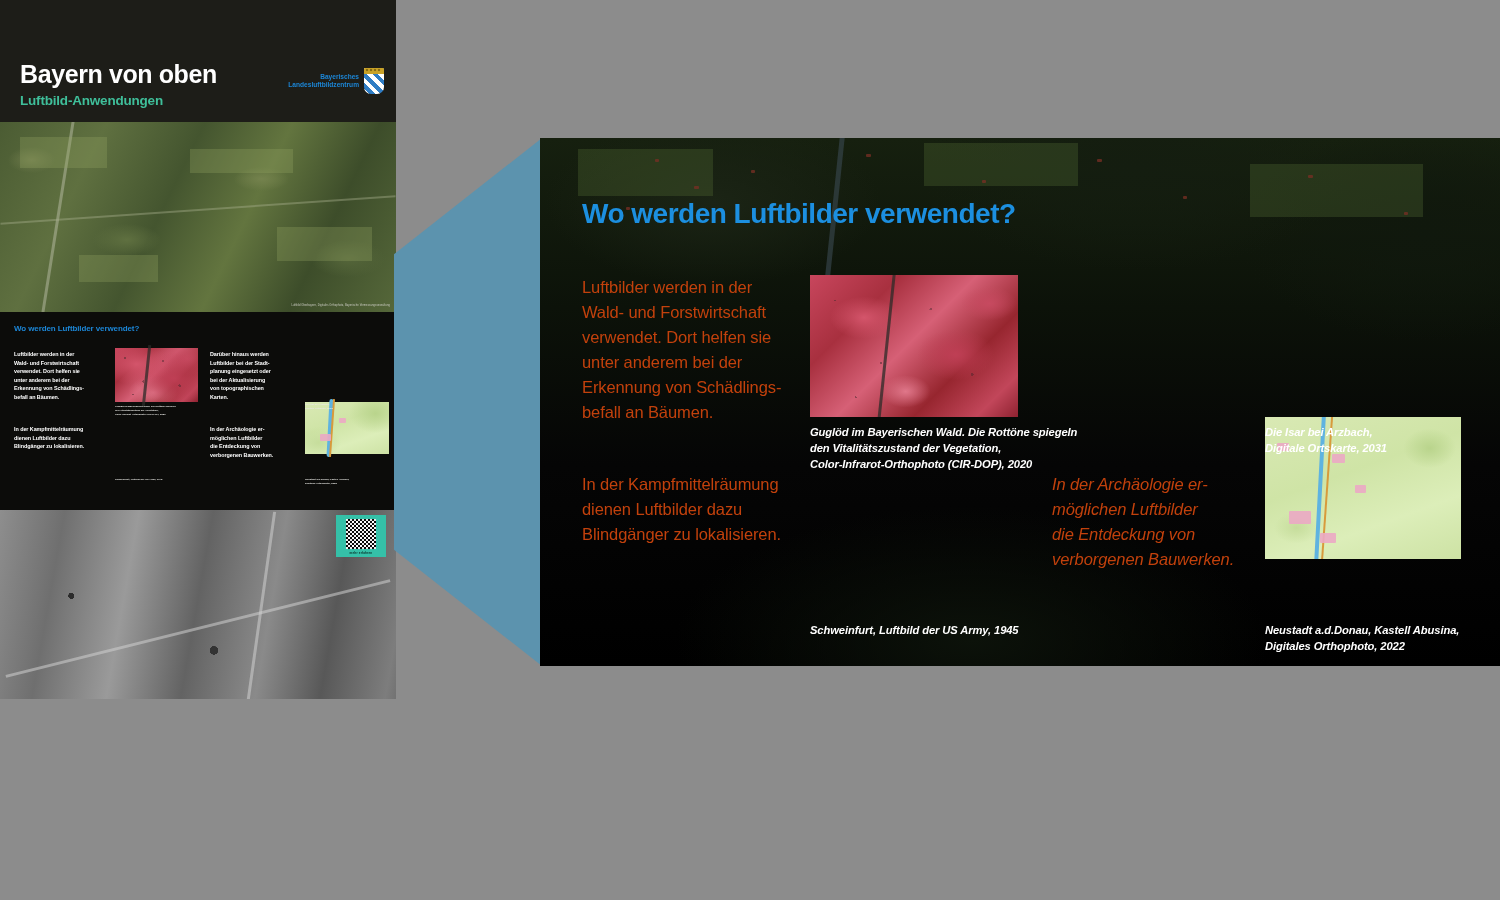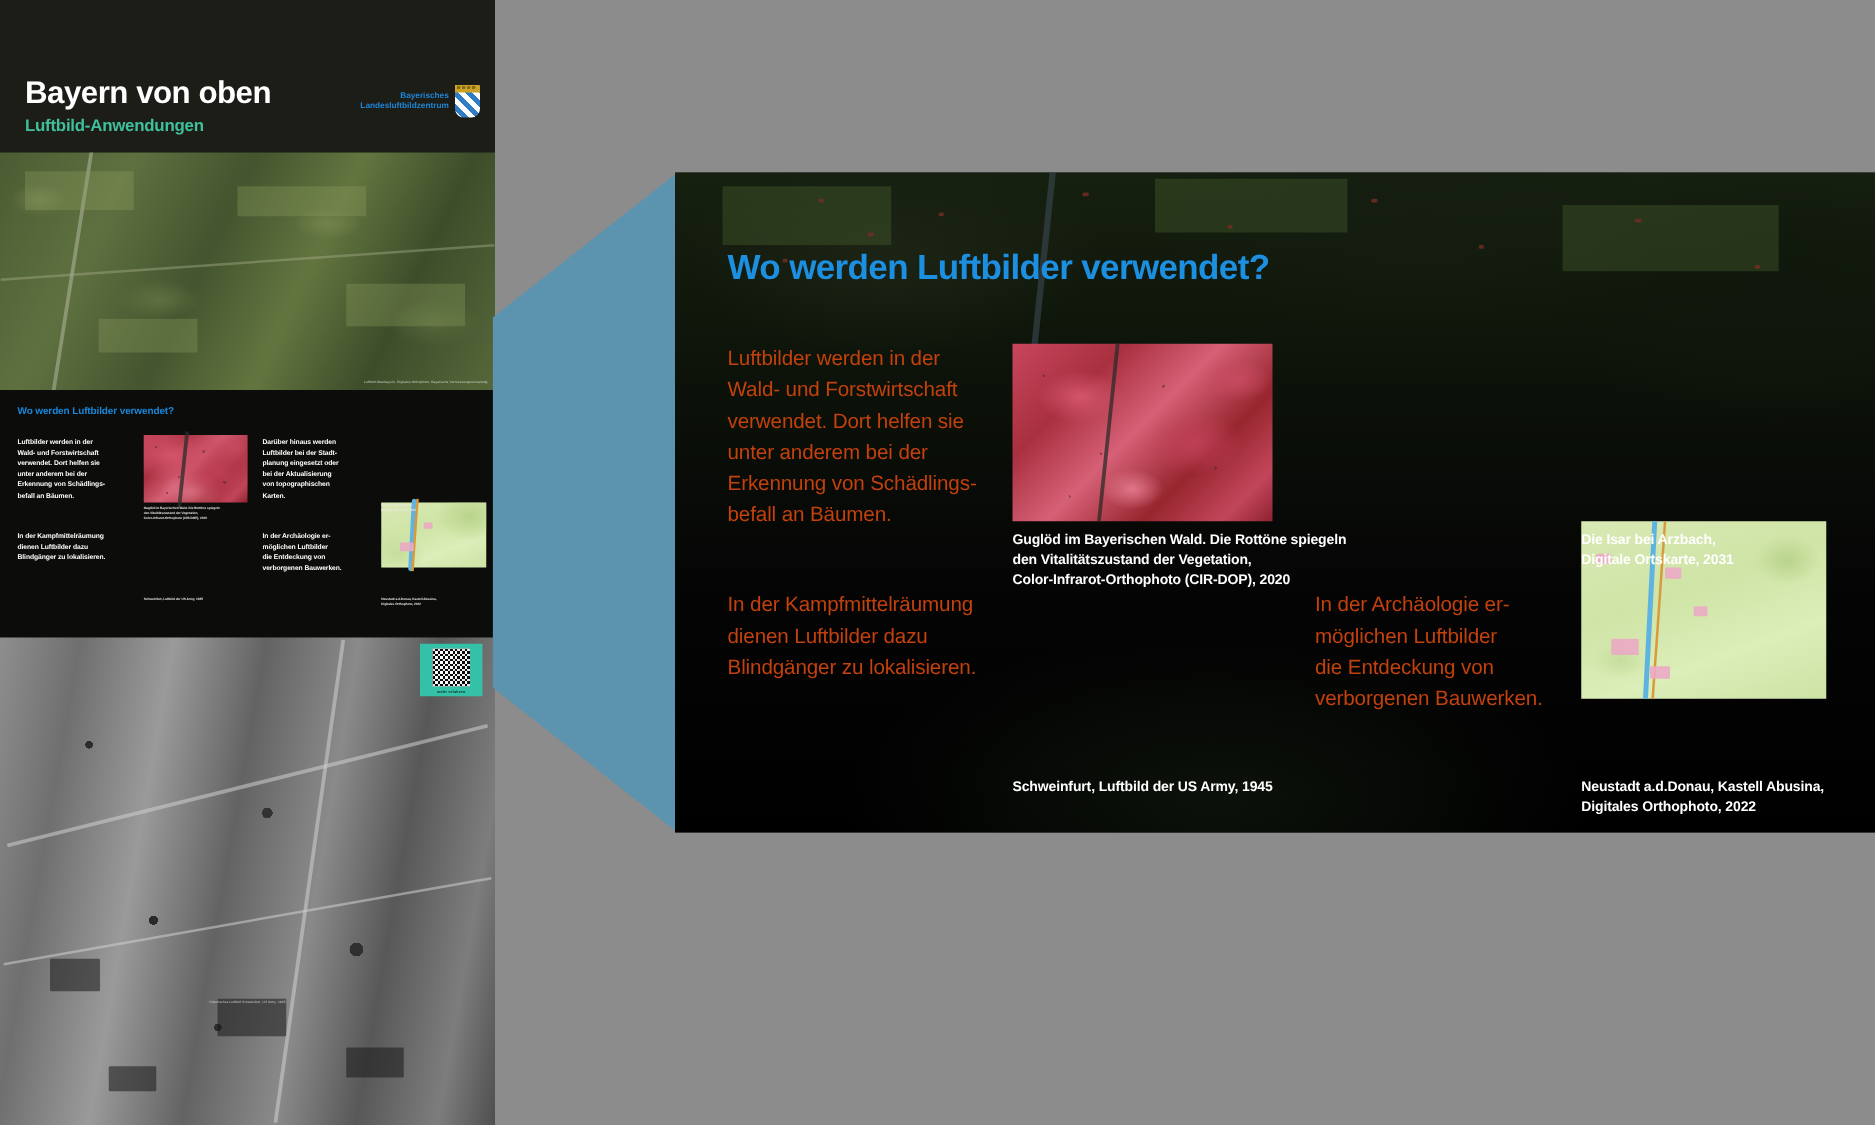--- a/index.html
+++ b/index.html
@@ -5,21 +5,21 @@
   * { margin:0; padding:0; box-sizing:border-box; }
   html,body { width:1500px; height:900px; overflow:hidden; }
   body {
     background:#8c8c8c;
     font-family:"Liberation Sans", sans-serif;
     position:relative;
   }
 
   
   #poster {
-    position:absolute; left:0; top:0; width:396px; height:900px;
+    position:absolute; left:0; top:0; width:396px; height:699px;
     overflow:hidden; background:#15150f;
   }
 
   
   .poster-head {
     position:absolute; left:0; top:0; width:396px; height:122px;
     background:#1d1d18;
   }
   .poster-title {
     position:absolute; left:20px; top:60px;
@@ -171,21 +171,21 @@
   }
 
   .d-text {
     position:absolute; z-index:3;
     font-size:16.5px; color:#c2410c; line-height:1.52;
     white-space:pre-line; letter-spacing:-0.1px;
   }
   .d-cap {
     position:absolute; z-index:3;
     font-size:11.2px; font-weight:bold; color:#ffffff; line-height:1.42;
-    white-space:pre-line; letter-spacing:-0.1px;
+    white-space:pre-line; letter-spacing:-0.1px;font-style:italic;
   }
   .d-img { position:absolute; z-index:3; overflow:hidden; }
 
   
   .img-cir {
     background:
       radial-gradient(ellipse 55px 34px at 26% 30%, #d4556b 0%, transparent 62%),
       radial-gradient(ellipse 60px 40px at 70% 56%, #bf3f55 0%, transparent 64%),
       radial-gradient(ellipse 40px 26px at 46% 82%, #e0778a 0%, transparent 62%),
       radial-gradient(ellipse 45px 28px at 86% 20%, #c74a60 0%, transparent 62%),
@@ -418,20 +418,20 @@
   </div>
   <div class="d-cap" style="left:725px; top:287px; width:230px;">Die Isar bei Arzbach,
 Digitale Ortskarte, 2031</div>
 
   <div class="d-text" style="left:42px; top:334px; width:250px;">In der Kampfmittelräumung
 dienen Luftbilder dazu
 Blindgänger zu lokalisieren.</div>
 
   <div class="d-cap" style="left:270px; top:485px; width:330px;">Schweinfurt, Luftbild der US Army, 1945</div>
 
-  <div class="d-text" style="left:512px; top:334px; width:225px;">In der Archäologie er-
+  <div class="d-text" style="left:512px; top:334px; width:225px;font-style:italic;">In der Archäologie er-
 möglichen Luftbilder
 die Entdeckung von
 verborgenen Bauwerken.</div>
 
   <div class="d-cap" style="left:725px; top:485px; width:250px;">Neustadt a.d.Donau, Kastell Abusina,
 Digitales Orthophoto, 2022</div>
 </div>
 
 </body></html>

